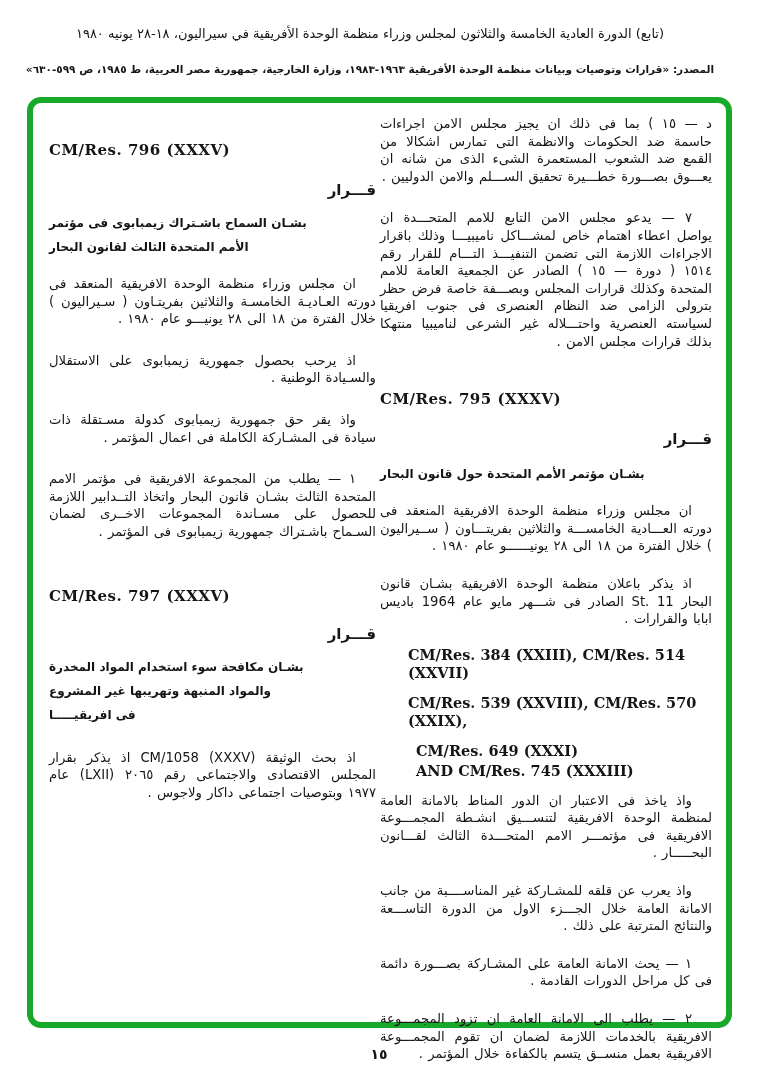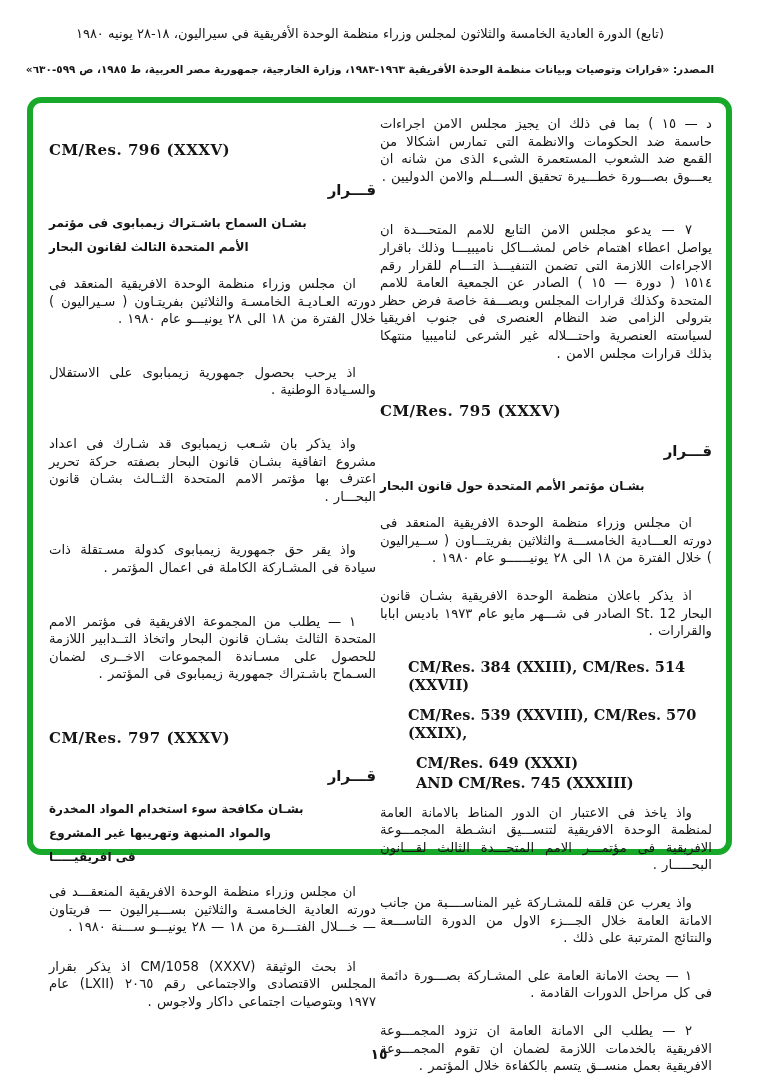--- a/index.html
+++ b/index.html
@@ -20,21 +20,21 @@
     font-weight:normal;font-size:13px;line-height:20px;
     white-space:nowrap;
   }
   .hdr-l2{
     font-weight:bold;font-size:10.5px;line-height:18px;
     margin-top:16px;white-space:nowrap;
   }
   
   .frame{
     position:absolute;left:27px;top:97px;
-    width:705px;height:758px;
+    width:705px;height:931px;
     box-sizing:border-box;
     border:6px solid #18a92b;
     border-radius:14px;
     background:#ffffff;
   }
   
   .col{
     position:absolute;top:0;
     direction:rtl;
   }
@@ -65,21 +65,21 @@
   .refs{
     direction:ltr;text-align:left;
     font-family:"DejaVu Serif","Liberation Serif",serif;
     font-weight:bold;font-size:14.5px;margin-left:28px;
   }
   .refs .ref-line{margin:0 0 12px 0;line-height:18px;}
   .refs .ref-line.tight{margin:0 0 2px 0;padding-left:8px;}
   .mt8{margin-top:24px;}  .mt12{margin-top:12px;}
   .mt14{margin-top:14px;} .mt16{margin-top:16px;}
   .mt18{margin-top:18px;} .mt20{margin-top:20px;}
-  .mt22{margin-top:22px;} .mt24{margin-top:36px;}
+  .mt22{margin-top:22px;} .mt24{margin-top:24px;}
   .mt40{margin-top:40px;} .mt46{margin-top:46px;}
   
   .page-num{
     position:absolute;left:0;right:0;top:1046px;
     text-align:center;
     font-weight:bold;font-size:14px;
     direction:rtl;
   }
 </style>
 </head>
@@ -94,21 +94,21 @@
 
   <div class="col col-right">
     <p class="para noindent">د — ١٥ ) بما فى ذلك ان يجيز مجلس الامن اجراءات حاسمة ضد الحكومات والانظمة التى تمارس اشكالا من القمع ضد الشعوب المستعمرة الشىء الذى من شانه ان يعـــوق بصـــورة خطـــيرة تحقيق الســـلم والامن الدوليين .</p>
     <p class="para mt24">٧ — يدعو مجلس الامن التابع للامم المتحـــدة ان يواصل اعطاء اهتمام خاص لمشـــاكل ناميبيـــا وذلك باقرار الاجراءات اللازمة التى تضمن التنفيـــذ التـــام للقرار رقم ١٥١٤ ( دورة — ١٥ ) الصادر عن الجمعية العامة للامم المتحدة وكذلك قرارات المجلس وبصـــفة خاصة فرض حظر بترولى الزامى ضد النظام العنصرى فى جنوب افريقيا لسياسته العنصرية واحتـــلاله غير الشرعى لناميبيا منتهكا بذلك قرارات مجلس الامن .</p>
 
     <p class="res-num mt40">CM/Res. 795 (XXXV)</p>
     <p class="res-title mt22">قـــرار</p>
     <p class="res-sub mt14">بشـان مؤتمر الأمم المتحدة حول قانون البحار</p>
 
     <p class="para mt16">ان مجلس وزراء منظمة الوحدة الافريقية المنعقد فى دورته العـــادية الخامســـة والثلاثين بفريتـــاون ( ســيراليون ) خلال الفترة من ١٨ الى ٢٨ يونيــــــو عام ١٩٨٠ .</p>
-    <p class="para mt20">اذ يذكر باعلان منظمة الوحدة الافريقية بشـان قانون البحار St. 12 الصادر فى شـــهر مايو عام ١٩٧٣ باديس ابابا والقرارات .</p>
+    <p class="para mt20">اذ يذكر باعلان منظمة الوحدة الافريقية بشـان قانون البحار St. 11 الصادر فى شـــهر مايو عام 1964 باديس ابابا والقرارات .</p>
 
     <div class="refs mt18">
       <p class="ref-line">CM/Res. 384 (XXIII), CM/Res. 514 (XXVII)</p>
       <p class="ref-line">CM/Res. 539 (XXVIII), CM/Res. 570 (XXIX),</p>
       <p class="ref-line tight">CM/Res. 649 (XXXI)</p>
       <p class="ref-line tight">AND CM/Res. 745 (XXXIII)</p>
     </div>
 
     <p class="para mt12">واذ ياخذ فى الاعتبار ان الدور المناط بالامانة العامة لمنظمة الوحدة الافريقية لتنســـيق انشـطة المجمـــوعة الافريقية فى مؤتمـــر الامم المتحـــدة الثالث لقـــانون البحـــــار .</p>
     <p class="para mt20">واذ يعرب عن قلقه للمشـاركة غير المناســــبة من جانب الامانة العامة خلال الجـــزء الاول من الدورة التاســـعة والنتائج المترتبة على ذلك .</p>
@@ -117,29 +117,27 @@
   </div>
 
   <div class="col col-left">
     <p class="res-num mt8">CM/Res. 796 (XXXV)</p>
     <p class="res-title mt22">قـــرار</p>
     <p class="res-sub mt12">بشـان السماح باشـتراك زيمبابوى فى مؤتمر</p>
     <p class="res-sub">الأمم المتحدة الثالث لقانون البحار</p>
 
     <p class="para mt16">ان مجلس وزراء منظمة الوحدة الافريقية المنعقد فى دورته العـاديـة الخامسـة والثلاثين بفريتـاون ( سـيراليون ) خلال الفترة من ١٨ الى ٢٨ يونيـــو عام ١٩٨٠ .</p>
     <p class="para mt24">اذ يرحب بحصول جمهورية زيمبابوى على الاستقلال والسـيادة الوطنية .</p>
-    <p class="para mt24">واذ يذكر بان شـعب زيمبابوى قد شـارك فى اعداد مشروع اتفاقية بشـان قانون البحار بصفته حركة تحرير اعترف بها مؤتمر الامم المتحدة الثــالث بشـان قانون البحـــار .</p>
     <p class="para mt24">واذ يقر حق جمهورية زيمبابوى كدولة مسـتقلة ذات سيادة فى المشـاركة الكاملة فى اعمال المؤتمر .</p>
     <p class="para mt24">١ — يطلب من المجموعة الافريقية فى مؤتمر الامم المتحدة الثالث بشـان قانون البحار واتخاذ التــدابير اللازمة للحصول على مسـاندة المجموعات الاخــرى لضمان السـماح باشـتراك جمهورية زيمبابوى فى المؤتمر .</p>
 
     <p class="res-num mt46">CM/Res. 797 (XXXV)</p>
     <p class="res-title mt20">قـــرار</p>
     <p class="res-sub mt12">بشـان مكافحة سوء استخدام المواد المخدرة</p>
     <p class="res-sub">والمواد المنبهة وتهريبها غير المشروع</p>
     <p class="res-sub">فى افريقيـــــا</p>
 
-    <p class="para mt14">ان مجلس وزراء منظمة الوحدة الافريقية المنعقـــد فى دورته العادية الخامسـة والثلاثين بســـيراليون — فريتاون — خـــلال الفتـــرة من ١٨ — ٢٨ يونيـــو ســـنة ١٩٨٠ .</p>
     <p class="para mt22">اذ بحث الوثيقة CM/1058 (XXXV) اذ يذكر بقرار المجلس الاقتصادى والاجتماعى رقم ٢٠٦٥ (LXII) عام ١٩٧٧ وبتوصيات اجتماعى داكار ولاجوس .</p>
   </div>
 
 </div>
 
 <div class="page-num">١٥</div>
 
 </body></html>

